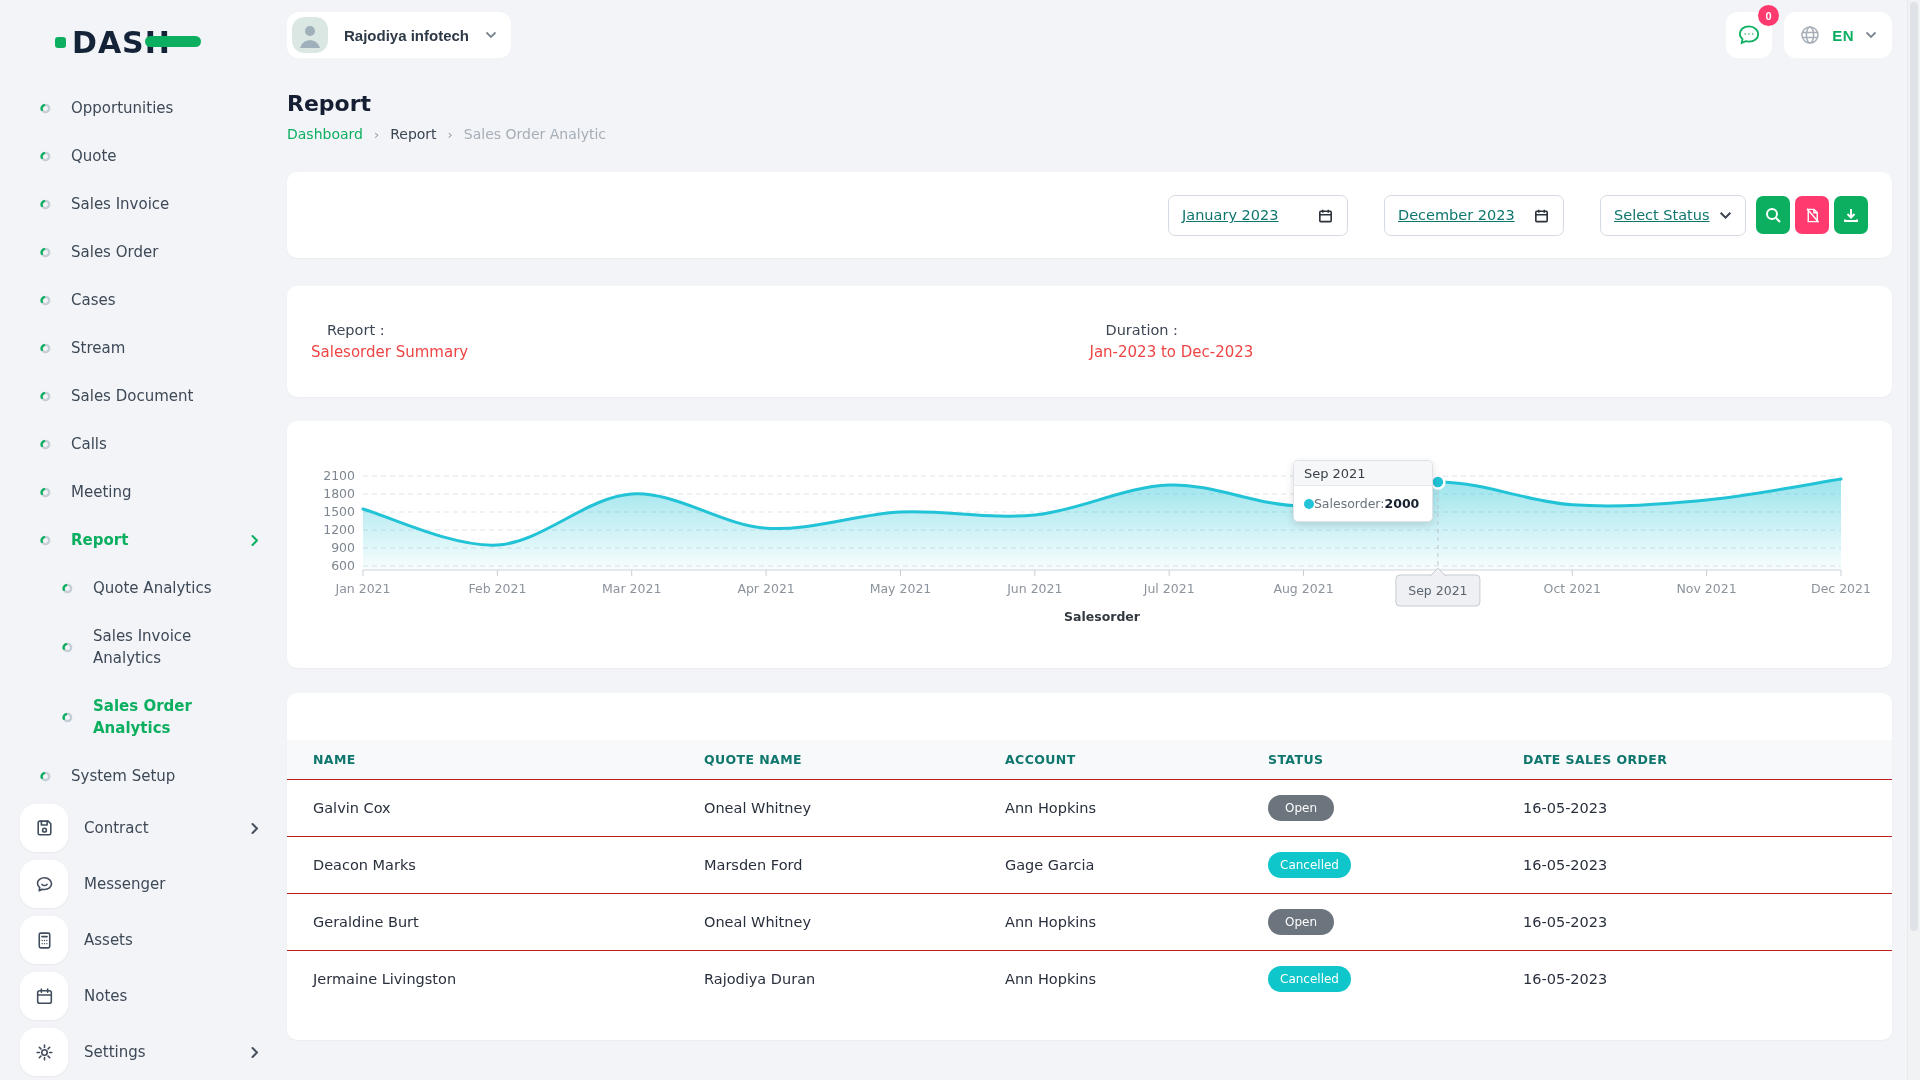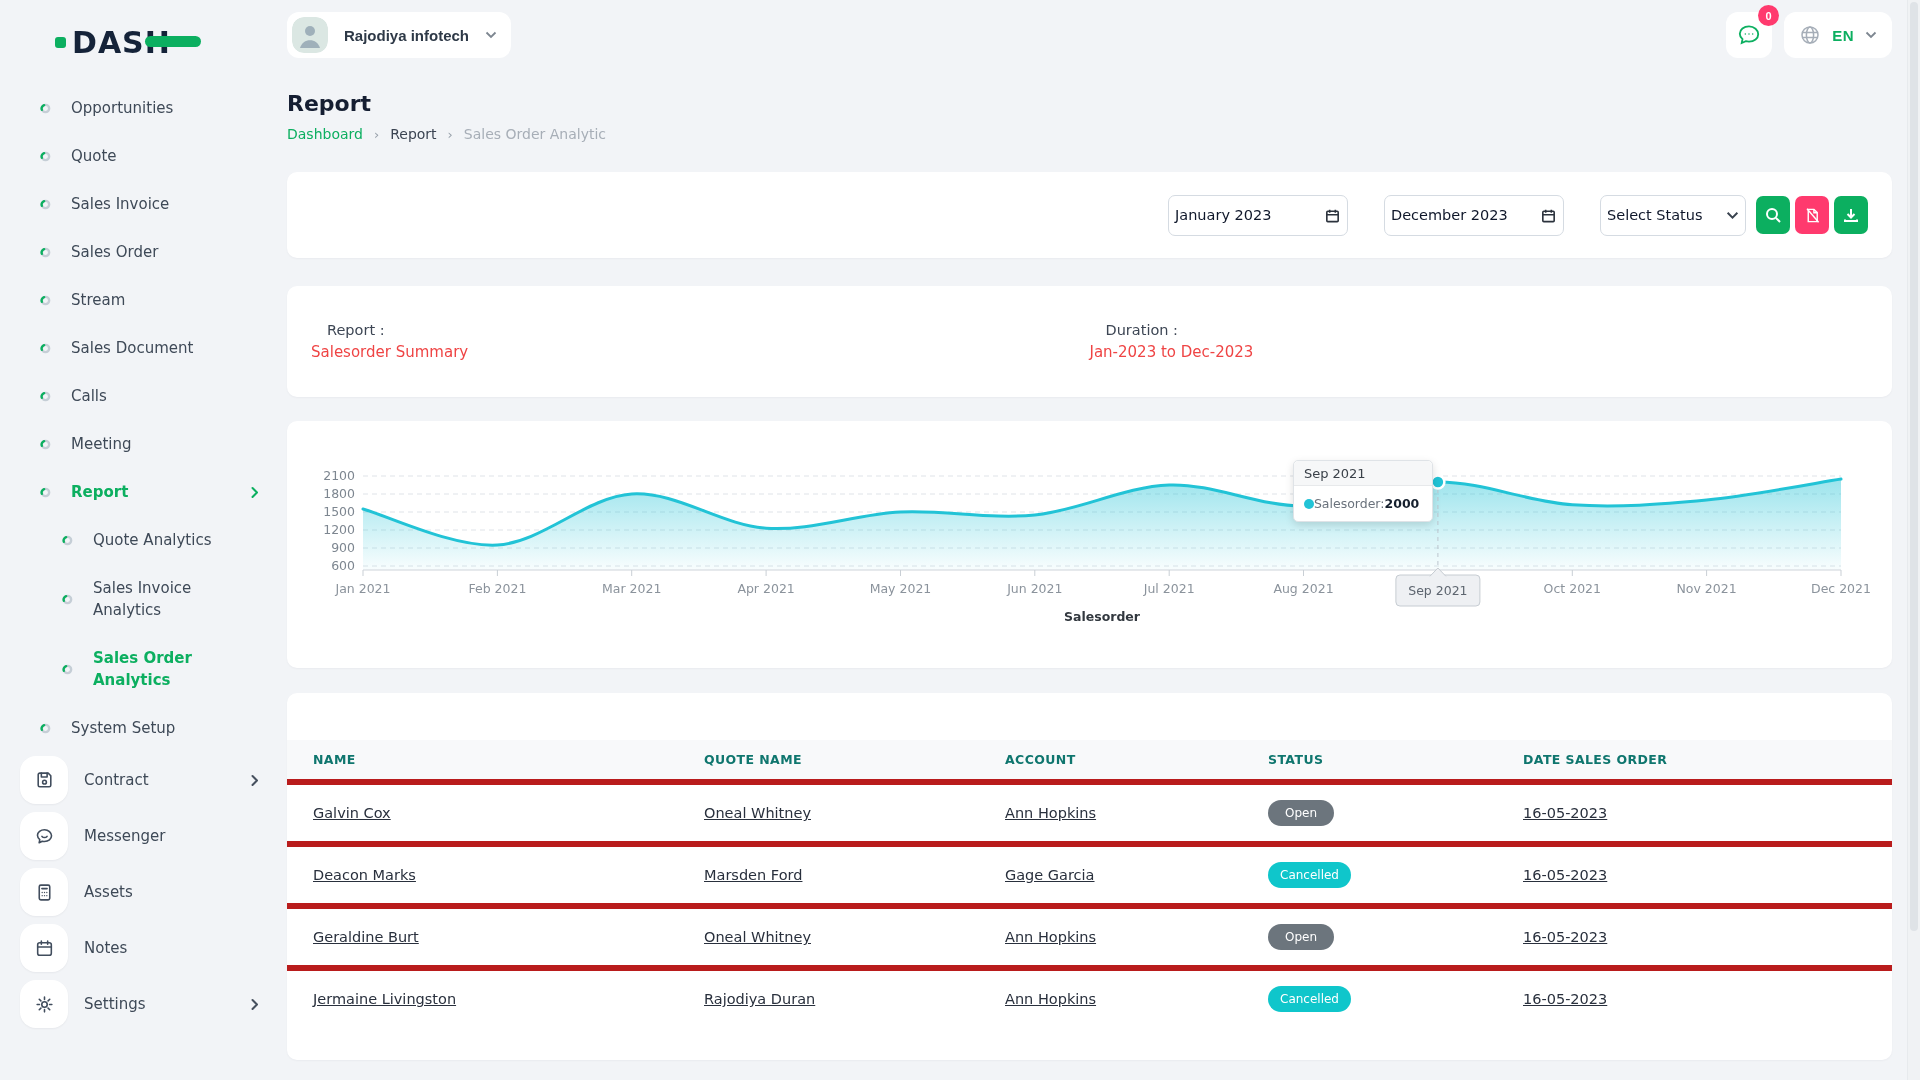--- a/index.html
+++ b/index.html
@@ -47,22 +47,22 @@
   .breadcrumb { display:flex; align-items:center; gap:11px; margin-top:10px; font-size:14px; }
   .breadcrumb .link { color:#0caf60; cursor:pointer; text-decoration:none; }
   .breadcrumb .cur { color:#3b4452; cursor:pointer; }
   .breadcrumb .muted { color:#a7aeb7; }
   .breadcrumb .sep { color:#97a0aa; font-size:13px; }
   
   .card { background:#fff; border-radius:10px; box-shadow:0 1px 2px rgba(16,24,40,.04); }
   .filter-card { margin-top:30px; height:86px; display:flex; align-items:center; justify-content:flex-end;
                  gap:36px; padding:0 24px; }
   .month-box, .select-box { height:41px; border:1px solid #d5dbe2; border-radius:7px; background:#fff;
-                 display:flex; align-items:center; justify-content:space-between; padding:0 6px;
-                 font-size:14.5px; color:#0f172a; cursor:pointer; }
+                 display:flex; align-items:center; justify-content:space-between; padding:0 13px;
+                 font-size:14.5px; color:#0f766e; cursor:pointer;text-decoration:underline; }
   .month-box { width:180px; }
   .select-box { width:146px; }
   .btn-group { display:flex; gap:5px; margin-left:-26px; }
   .act-btn { width:34px; height:38px; border:none; border-radius:7px; display:flex; align-items:center;
              justify-content:center; cursor:pointer; }
   .act-btn.green { background:#0caf60; }
   .act-btn.pink { background:#ff3a6e; }
   .summary-card { margin-top:28px; height:111px; display:flex; align-items:center; padding:0 24px; }
   .sum-col { width:50%; }
   .sum-label { font-size:14.5px; color:#3d4654;margin-left:16px; }
@@ -77,21 +77,21 @@
              padding:5px 10px 4px; font-size:13px; color:#3a4149; }
   .tt-body { display:flex; align-items:center; padding:10px 10px; }
   .tt-dot { width:10px; height:10px; border-radius:50%; background:#22c3d6; flex:0 0 auto; }
   .tt-label { font-size:12.5px; color:#6a727c; }
   .tt-value { font-size:12.5px; font-weight:700; color:#16202e; }
   
   .table-card { margin-top:25px; padding:47px 0 33px; overflow:hidden; }
   table { width:100%; border-collapse:collapse; }
   th { background:#f8f9fa; text-align:left; font-size:12.5px; letter-spacing:.4px; color:#0f766e;
        font-weight:700; padding:12px 8px 12px 26px; white-space:nowrap; }
-  td { padding:15px 8px 15px 26px; border-top:6px solid #b91c1c; font-size:14.5px; color:#29303d;text-decoration:underline; }
+  td { padding:15px 8px 15px 26px; border-top:1px solid #b91c1c; font-size:14.5px; color:#29303d; }
   .status-badge { display:inline-block; min-width:66px; text-align:center; padding:6px 12px; border-radius:15px;
                   color:#fff; font-size:12px; }
   
   .scrollbar { position:fixed; right:0; top:0; width:13px; height:1080px; background:#f0f2f4;
                border-left:1px solid #e7eaed; z-index:60; }
   .scroll-thumb { position:absolute; left:2px; right:2px; top:2px; height:86%; border-radius:5px; background:#dfe3e7; }
 </style>
 </head>
 <body>
 
@@ -132,20 +132,29 @@
         <span class="label">Sales Invoice</span>
       </div>
       <div class="nav-item">
         <span class="bullet">
           <svg width="11" height="11" viewBox="0 0 12 12">
             <circle cx="6" cy="6" r="4" fill="none" stroke="#c5ced6" stroke-width="2.6"></circle>
             <path d="M2 7.5A4 4 0 0 1 4.5 2.3" fill="none" stroke="#0caf60" stroke-width="2.6" stroke-linecap="round"></path>
           </svg>
         </span>
         <span class="label">Sales Order</span>
+      </div>
+      <div class="nav-item">
+        <span class="bullet">
+          <svg width="11" height="11" viewBox="0 0 12 12">
+            <circle cx="6" cy="6" r="4" fill="none" stroke="#c5ced6" stroke-width="2.6"></circle>
+            <path d="M2 7.5A4 4 0 0 1 4.5 2.3" fill="none" stroke="#0caf60" stroke-width="2.6" stroke-linecap="round"></path>
+          </svg>
+        </span>
+        <span class="label">Cases</span>
       </div>
       <div class="nav-item">
         <span class="bullet">
           <svg width="11" height="11" viewBox="0 0 12 12">
             <circle cx="6" cy="6" r="4" fill="none" stroke="#c5ced6" stroke-width="2.6"></circle>
             <path d="M2 7.5A4 4 0 0 1 4.5 2.3" fill="none" stroke="#0caf60" stroke-width="2.6" stroke-linecap="round"></path>
           </svg>
         </span>
         <span class="label">Stream</span>
       </div>

